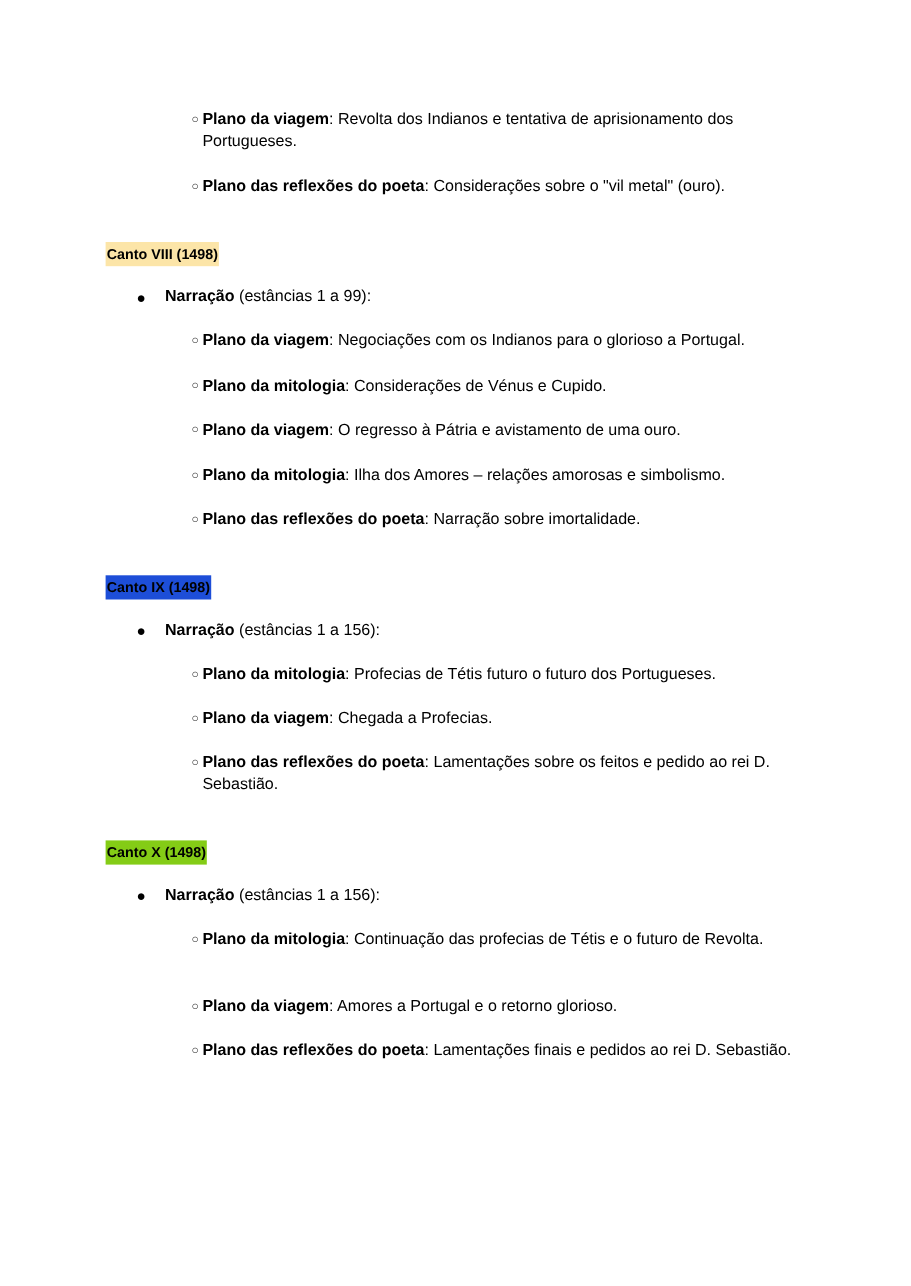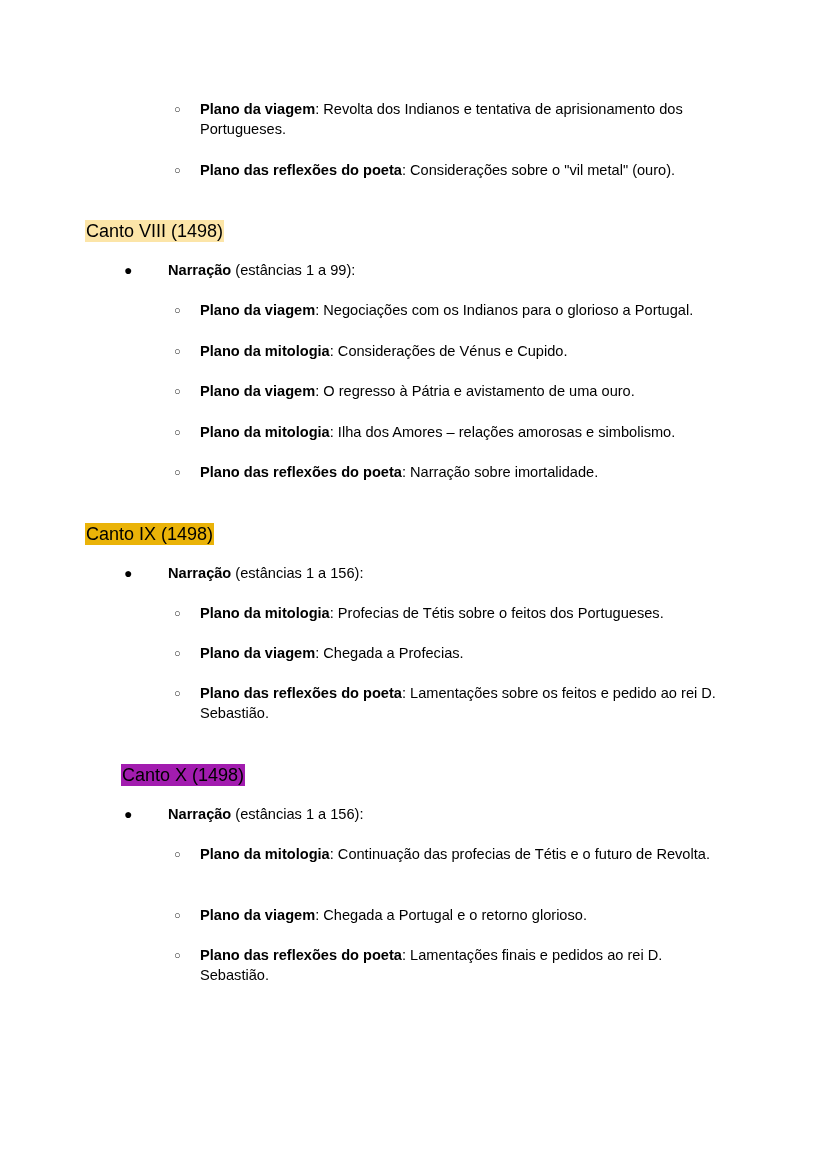--- a/index.html
+++ b/index.html
@@ -33,50 +33,50 @@
     .sub-item .bullet {
       position: absolute;
       left: 0;
       top: 0;
       font-size: 11px;
       line-height: 20px;
       color: #222;
     }
     .sub-item .text {
       display: block;
-      margin-left: 26px;
+      margin-left: 10px;
     }
     .sub-item b {
       font-weight: bold;
     }
     .heading {
       position: absolute;
-      left: 85px;
-      font-size: 18px;
-      font-weight: normal;
+      left: 96px;
+      font-size: 13px;
+      font-weight: bold;
       line-height: 22px;
       padding: 0 1px;
       color: #000;
     }
     .main-item {
       position: absolute;
       left: 124px;
       font-size: 14.6px;
       line-height: 20px;
     }
     .main-item .bullet {
       position: absolute;
       left: 0;
       top: 0;
       font-size: 14px;
       line-height: 20px;
     }
     .main-item .text {
       display: block;
-      margin-left: 44px;
+      margin-left: 26px;
       white-space: nowrap;
     }
   </style>
 </head>
 <body>
 
 <div class="page">
 
   <div class="sub-item" style="top:99px;">
     <span class="bullet">○</span>
@@ -106,49 +106,49 @@
   </div>
   <div class="sub-item" style="top:422px;">
     <span class="bullet">○</span>
     <span class="text"><b>Plano da mitologia</b><span>: Ilha dos Amores – relações amorosas e simbolismo.</span></span>
   </div>
   <div class="sub-item" style="top:462px;">
     <span class="bullet">○</span>
     <span class="text"><b>Plano das reflexões do poeta</b><span>: Narração sobre imortalidade.</span></span>
   </div>
 
-  <div class="heading" style="top:523px; background:#eab308;">Canto IX (1498)</div>
+  <div class="heading" style="top:523px; background:#1d4ed8;">Canto IX (1498)</div>
   <div class="main-item" style="top:563px;">
     <span class="bullet">●</span>
     <span class="text"><b>Narração</b><span> (estâncias 1 a 156):</span></span>
   </div>
   <div class="sub-item" style="top:603px;">
     <span class="bullet">○</span>
-    <span class="text"><b>Plano da mitologia</b><span>: Profecias de Tétis sobre o feitos dos Portugueses.</span></span>
+    <span class="text"><b>Plano da mitologia</b><span>: Profecias de Tétis futuro o futuro dos Portugueses.</span></span>
   </div>
   <div class="sub-item" style="top:643px;">
     <span class="bullet">○</span>
     <span class="text"><b>Plano da viagem</b><span>: Chegada a Profecias.</span></span>
   </div>
   <div class="sub-item" style="top:683px;">
     <span class="bullet">○</span>
     <span class="text"><b>Plano das reflexões do poeta</b><span>: Lamentações sobre os feitos e pedido ao rei D. Sebastião.</span></span>
   </div>
 
-  <div class="heading" style="top:764px; background:#a21caf;margin-left:36px;">Canto X (1498)</div>
+  <div class="heading" style="top:764px; background:#84cc16;">Canto X (1498)</div>
   <div class="main-item" style="top:804px;">
     <span class="bullet">●</span>
     <span class="text"><b>Narração</b><span> (estâncias 1 a 156):</span></span>
   </div>
   <div class="sub-item" style="top:844px;">
     <span class="bullet">○</span>
     <span class="text"><b>Plano da mitologia</b><span>: Continuação das profecias de Tétis e o futuro de Revolta.</span></span>
   </div>
   <div class="sub-item" style="top:905px;">
     <span class="bullet">○</span>
-    <span class="text"><b>Plano da viagem</b><span>: Chegada a Portugal e o retorno glorioso.</span></span>
+    <span class="text"><b>Plano da viagem</b><span>: Amores a Portugal e o retorno glorioso.</span></span>
   </div>
   <div class="sub-item" style="top:945px;">
     <span class="bullet">○</span>
     <span class="text"><b>Plano das reflexões do poeta</b><span>: Lamentações finais e pedidos ao rei D. Sebastião.</span></span>
   </div>
 
 </div>
 
 </body></html>

